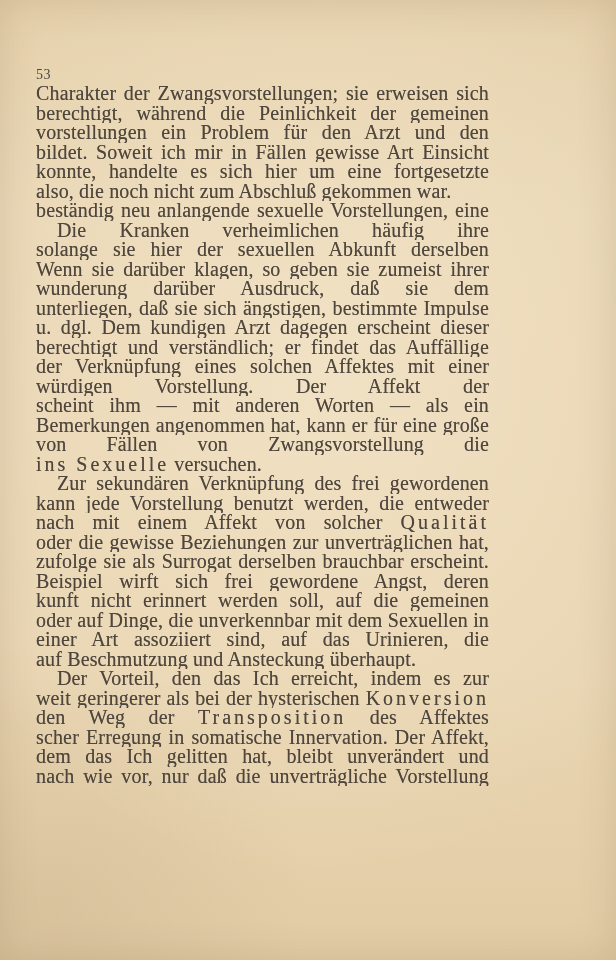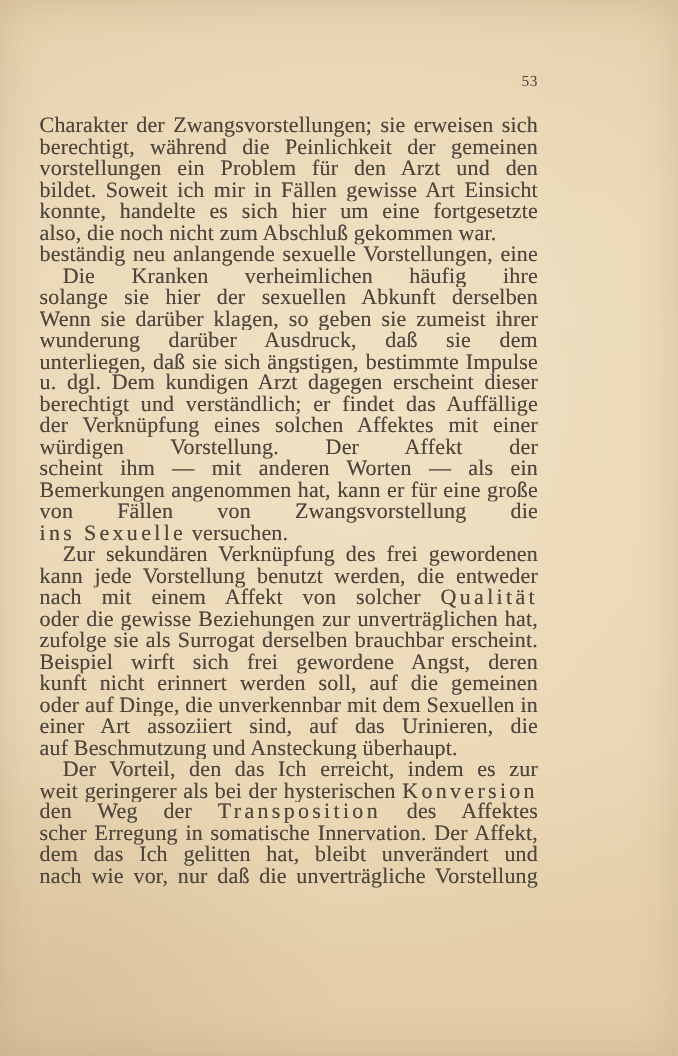--- a/index.html
+++ b/index.html
@@ -21,25 +21,24 @@
     inset: 0;
     box-shadow: inset 0 0 38px rgba(110, 88, 55, 0.18);
   }
   .content {
     position: absolute;
     left: 36px;
     top: 66px;
     width: 453px;
   }
   .page-number {
-    text-align: right;
     font-size: 14px;
     letter-spacing: 0.5px;
     line-height: 18px;
-    margin-bottom: 21px;
+    margin-bottom: 0;
   }
   .text-block {
     font-size: 20px;
     letter-spacing: 0.15px;
     text-shadow: 0 0 0.6px rgba(80, 70, 58, 0.55);
   }
   .line {
     line-height: 19.5px;
     height: 19.5px;
     overflow: hidden;

